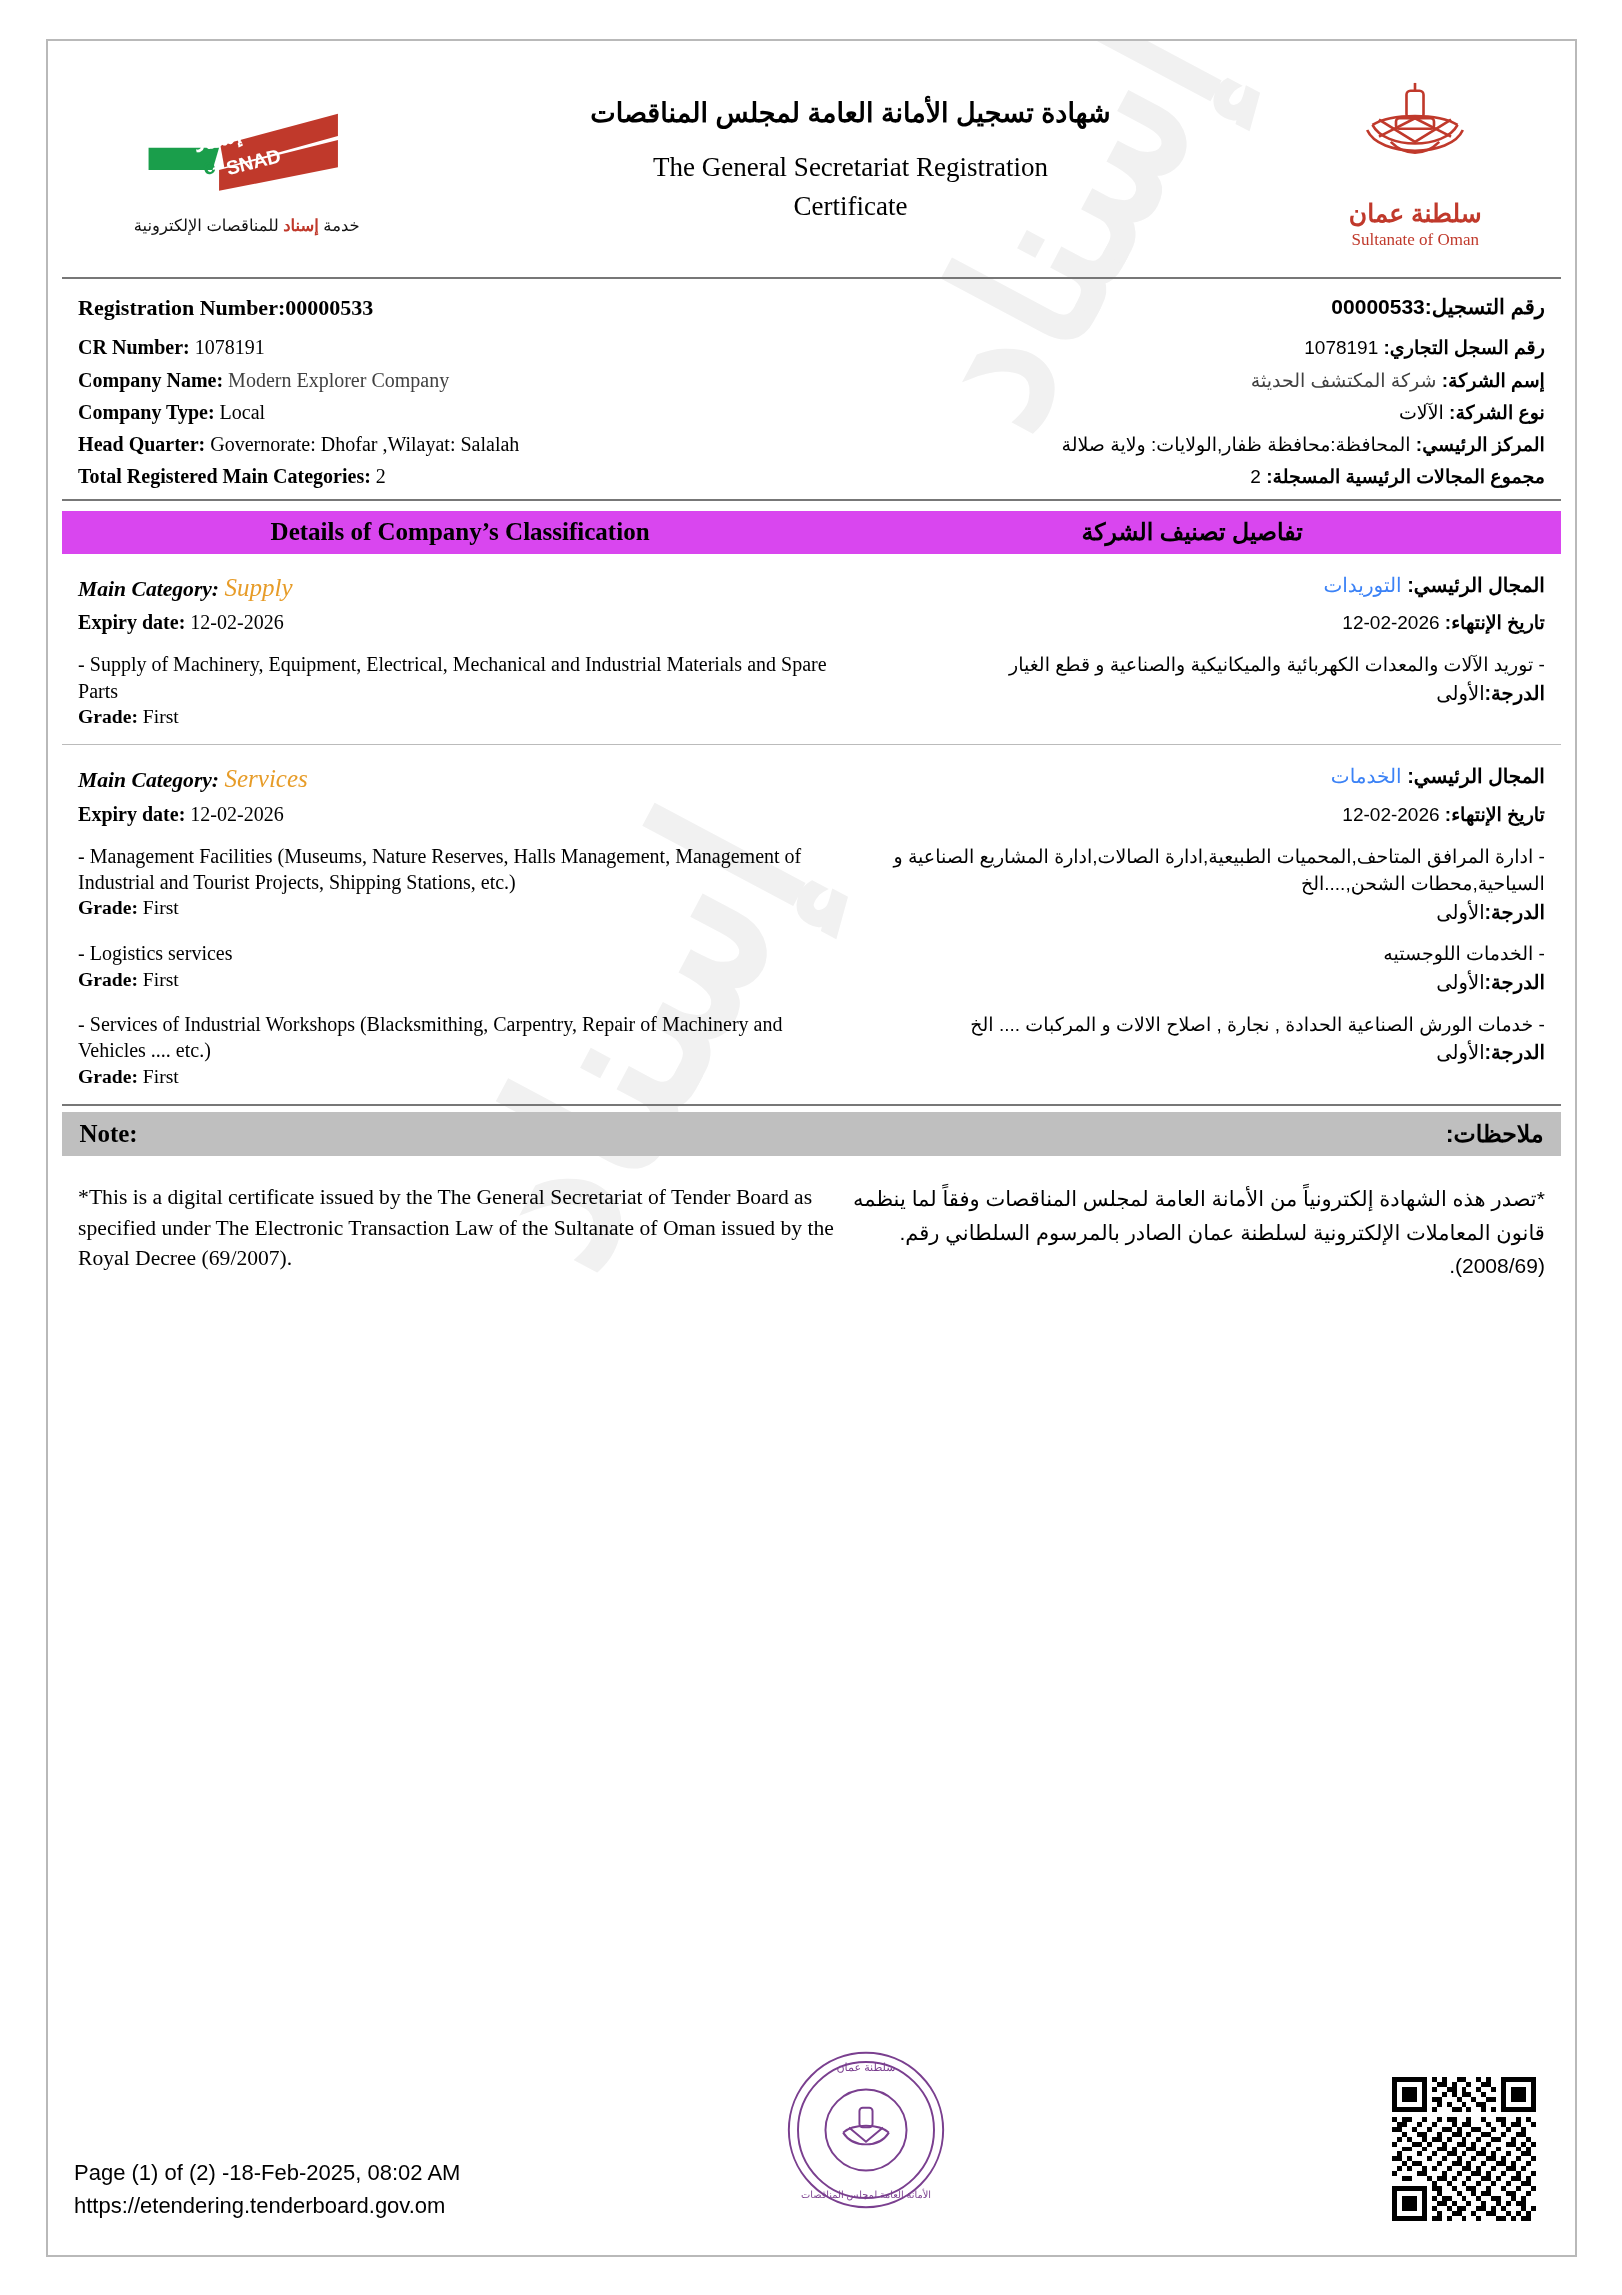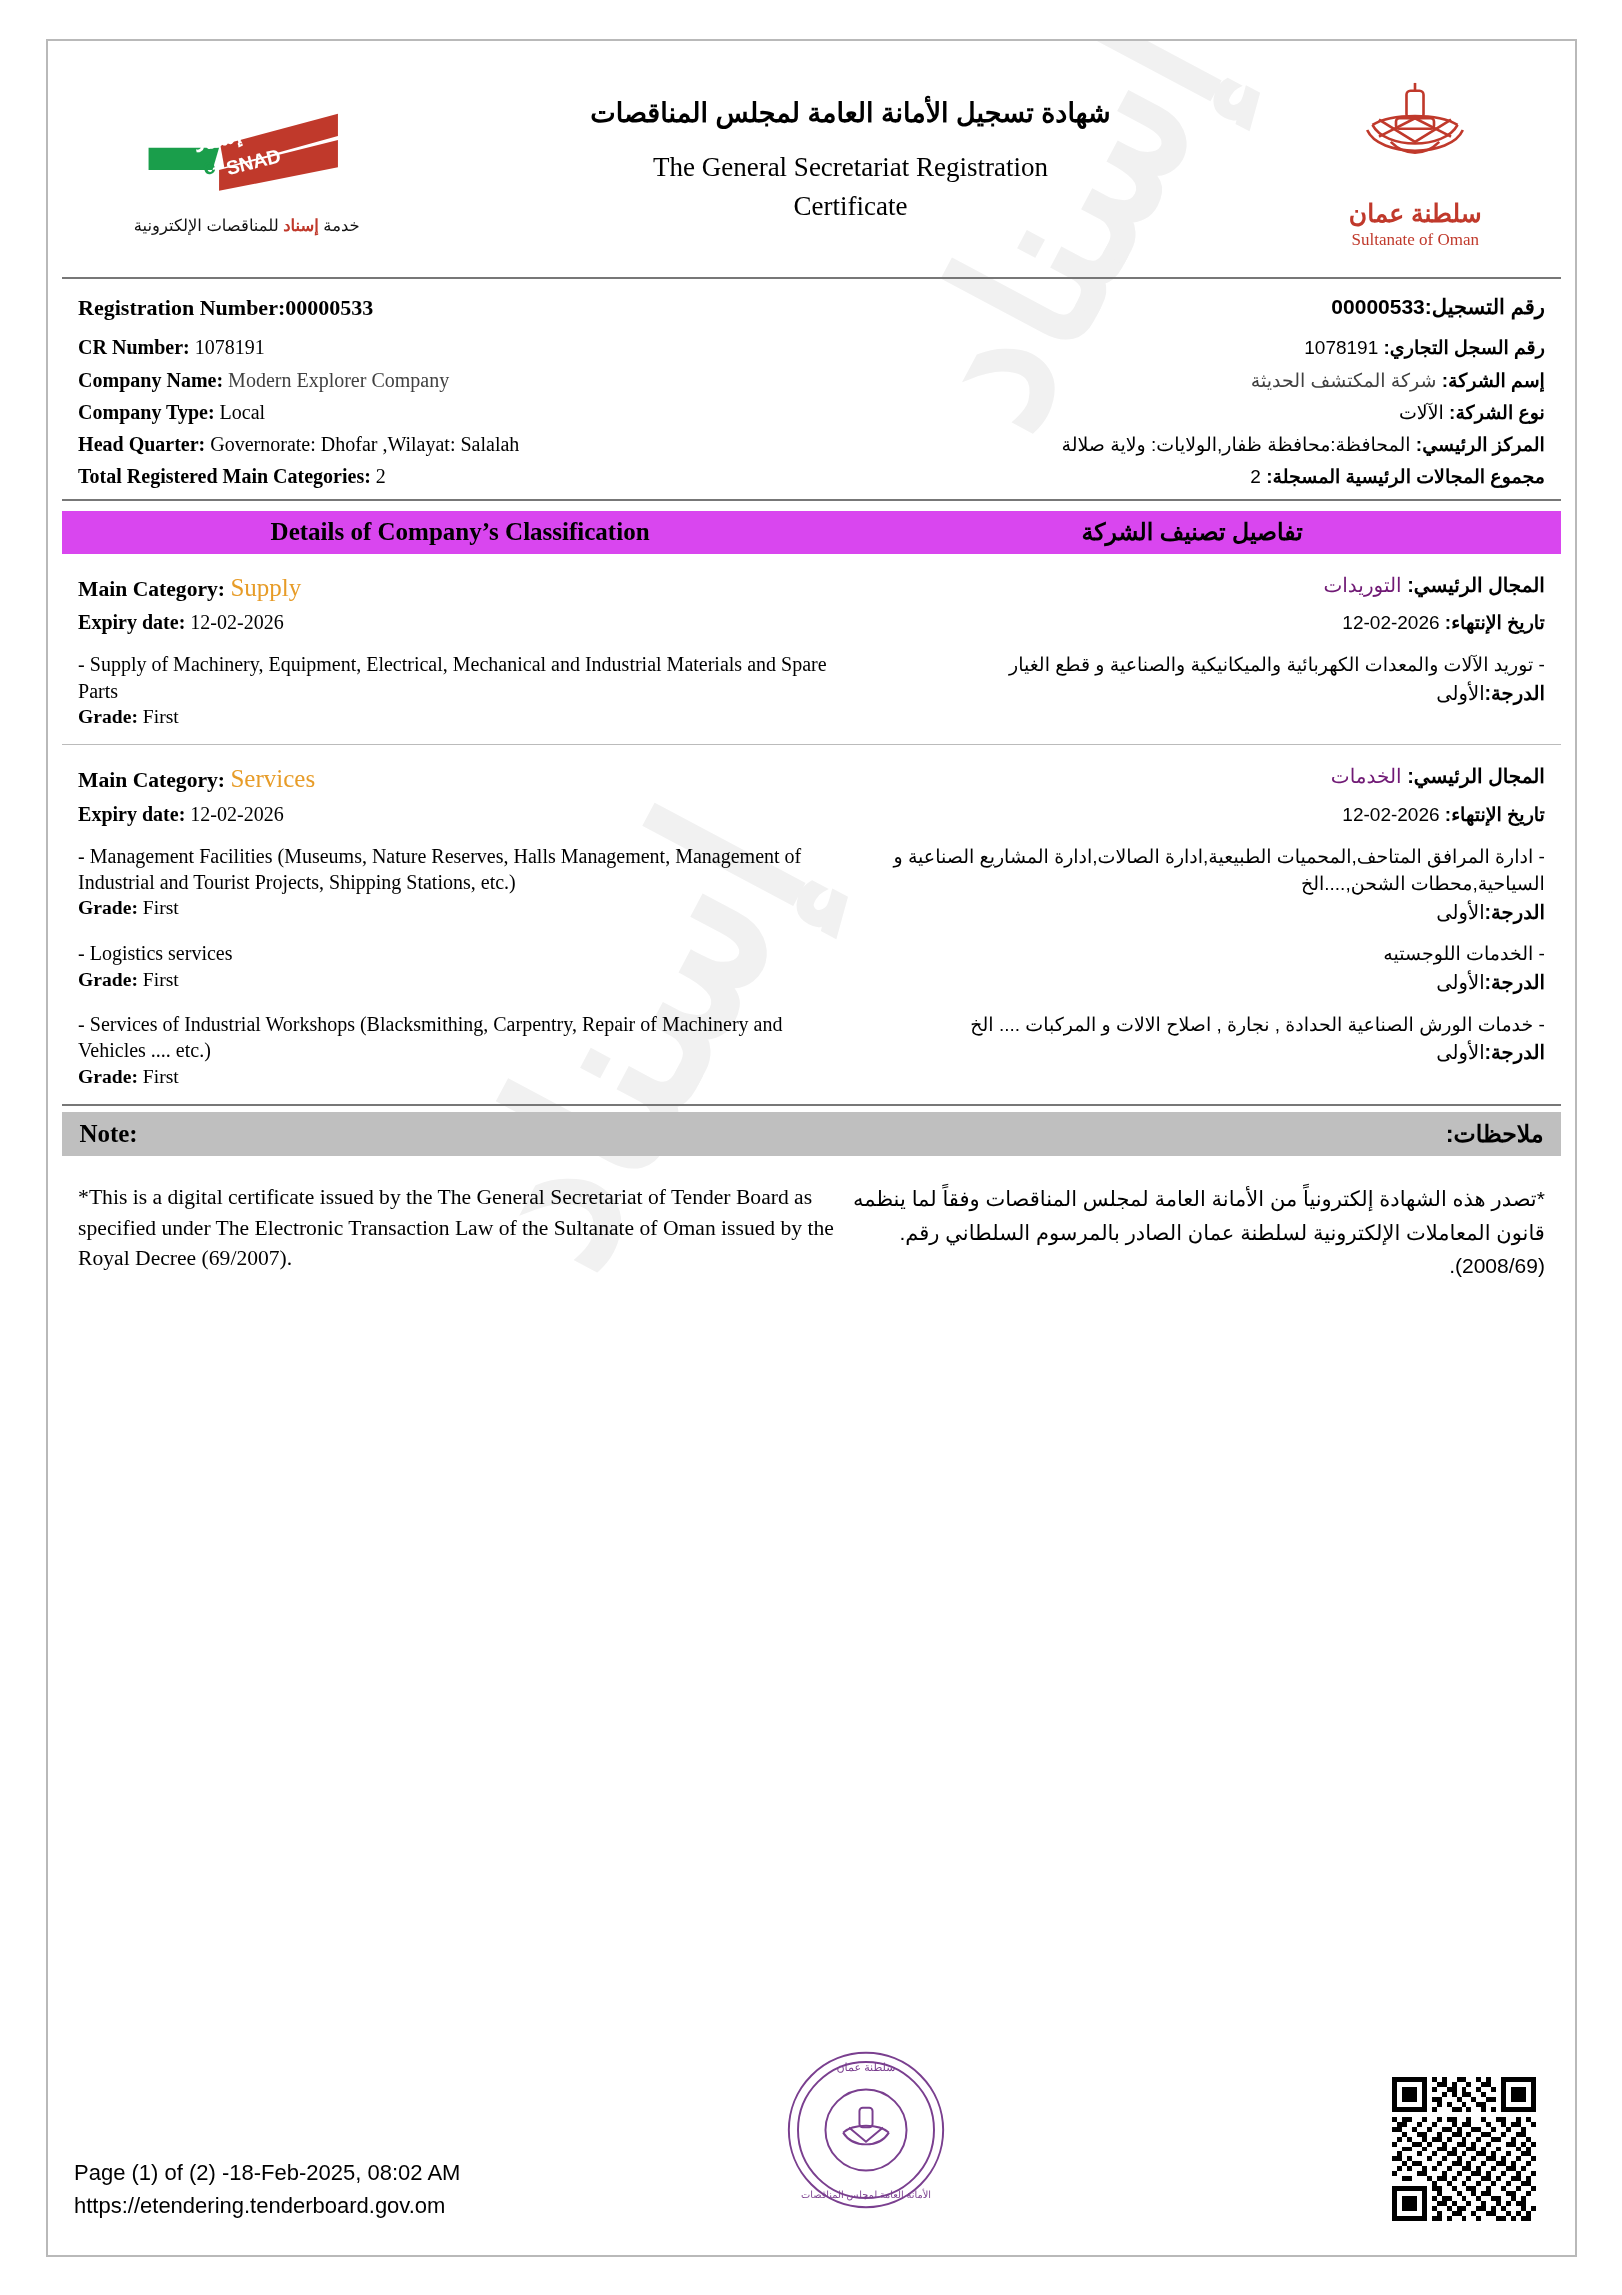--- a/index.html
+++ b/index.html
@@ -196,24 +196,24 @@
   .cls-row .ar {
     width: 48%;
     direction: rtl;
     text-align: right;
     font-family: "Liberation Sans", sans-serif;
     font-size: 19px;
     line-height: 1.45;
     padding-right: 10.5px;
     box-sizing: border-box;
   }
-  .cls-main .en { font-size: 21.6px; }
+  .cls-main .en { font-size: 21.6px; font-style: italic; }
   .cls-main .ar { font-size: 20px; }
   .cat-name { color: #e79c28; font-size: 25px; font-family: "Liberation Serif", serif; }
-  .cat-name-ar { color: #701a75; }
+  .cat-name-ar { color: #3b82f6; }
   .item { margin-top: 9.2px; }
   .grade { font-size: 19.6px; }
   .grade b { font-weight: bold; }
 
   
   .note-bar {
     display: flex;
     background: #bfbfbf;
     margin: 6.5px 14.4px 0 14.4px;
     padding: 7.9px 17px;

